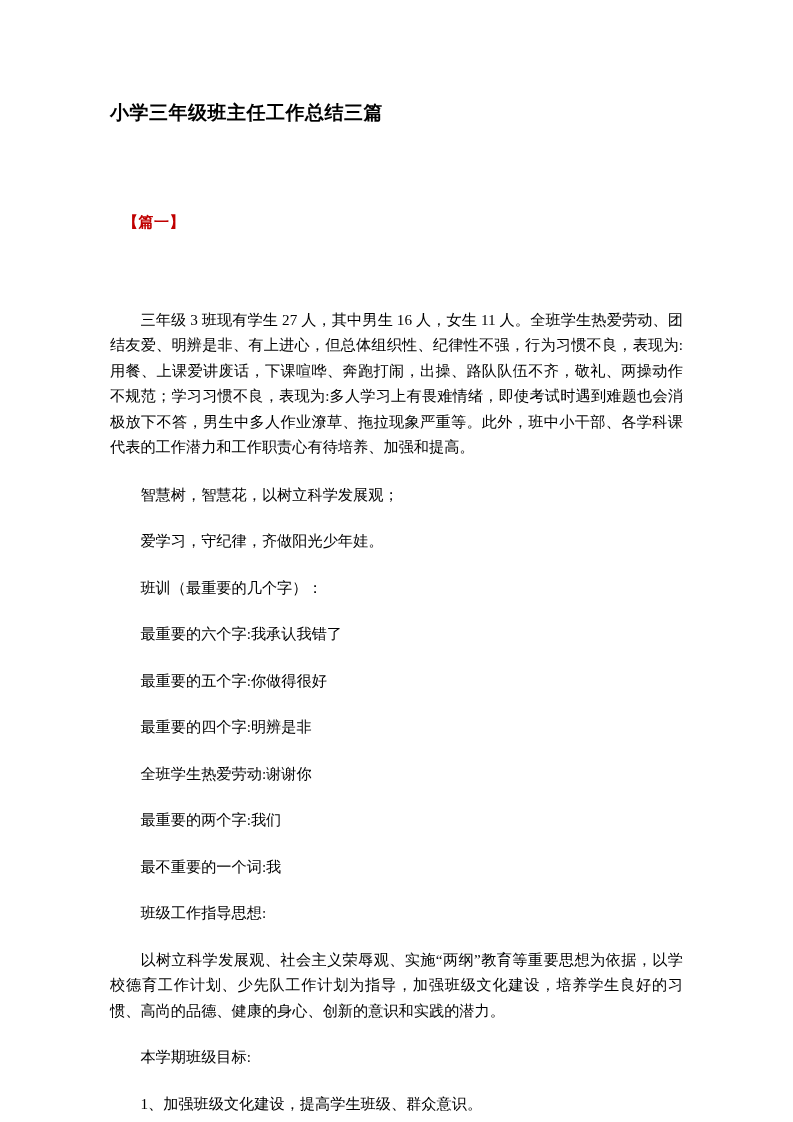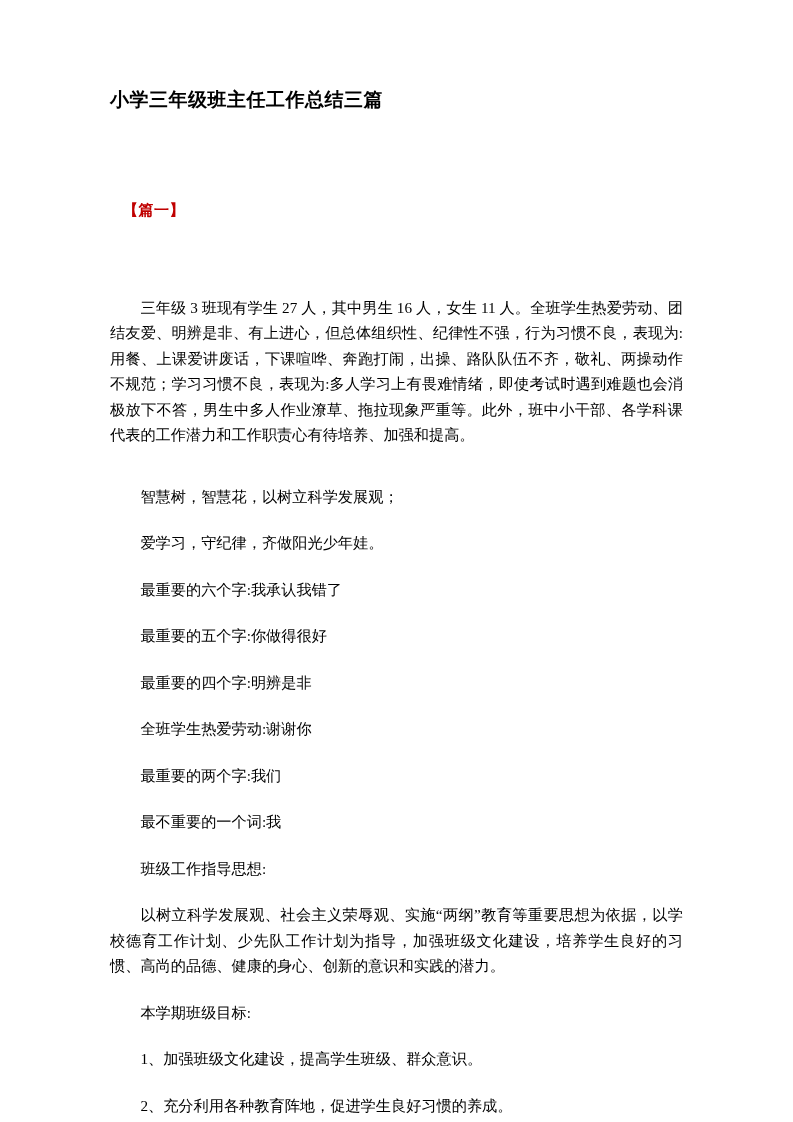--- a/index.html
+++ b/index.html
@@ -17,26 +17,26 @@
     color: #000000;
     overflow: hidden;
   }
   .content {
     position: absolute;
     left: 110px;
     top: 84px;
     width: 573px;
   }
   .doc-title {
-    font-family: Liberation Mono, monospace;
+    font-family: Liberation Serif, serif;
     font-size: 19px;
     font-weight: bold;
     letter-spacing: 0.5px;
     line-height: 1.4;
-    margin: 4px 0 0 0;
+    margin: 16px 0 0 0;
     color: #000000;
   }
   .section-label {
     font-family: "Liberation Sans", "DejaVu Sans", sans-serif;
     font-size: 15px;
     font-weight: bold;
     color: #c00000;
     margin: 86px 0 0 13px;
     letter-spacing: 0.5px;
   }
@@ -46,37 +46,38 @@
   p.para {
     font-size: 15.2px;
     line-height: 25.5px;
     margin: 0 0 21px 0;
     text-align: justify;
     text-justify: inter-ideograph;
     text-indent: 2em;
     color: #000000;
   }
   p.para.first {
-    margin-bottom: 36px;
+    margin-bottom: 22px;
   }
 </style>
 </head>
 <body>
 
 <div class="page">
   <div class="content">
 
     <h1 class="doc-title">小学三年级班主任工作总结三篇</h1>
 
     <div class="section-label">【篇一】</div>
 
     <div class="body-block">
       <p class="para first">三年级 3 班现有学生 27 人，其中男生 16 人，女生 11 人。全班学生热爱劳动、团结友爱、明辨是非、有上进心，但总体组织性、纪律性不强，行为习惯不良，表现为:用餐、上课爱讲废话，下课喧哗、奔跑打闹，出操、路队队伍不齐，敬礼、两操动作不规范；学习习惯不良，表现为:多人学习上有畏难情绪，即使考试时遇到难题也会消极放下不答，男生中多人作业潦草、拖拉现象严重等。此外，班中小干部、各学科课代表的工作潜力和工作职责心有待培养、加强和提高。</p>
       <p class="para">智慧树，智慧花，以树立科学发展观；</p>
       <p class="para">爱学习，守纪律，齐做阳光少年娃。</p>
+      <p class="para">班训（最重要的几个字）：</p>
       <p class="para">最重要的六个字:我承认我错了</p>
       <p class="para">最重要的五个字:你做得很好</p>
       <p class="para">最重要的四个字:明辨是非</p>
       <p class="para">全班学生热爱劳动:谢谢你</p>
       <p class="para">最重要的两个字:我们</p>
       <p class="para">最不重要的一个词:我</p>
       <p class="para">班级工作指导思想:</p>
       <p class="para">以树立科学发展观、社会主义荣辱观、实施“两纲”教育等重要思想为依据，以学校德育工作计划、少先队工作计划为指导，加强班级文化建设，培养学生良好的习惯、高尚的品德、健康的身心、创新的意识和实践的潜力。</p>
       <p class="para">本学期班级目标:</p>
       <p class="para">1、加强班级文化建设，提高学生班级、群众意识。</p>

